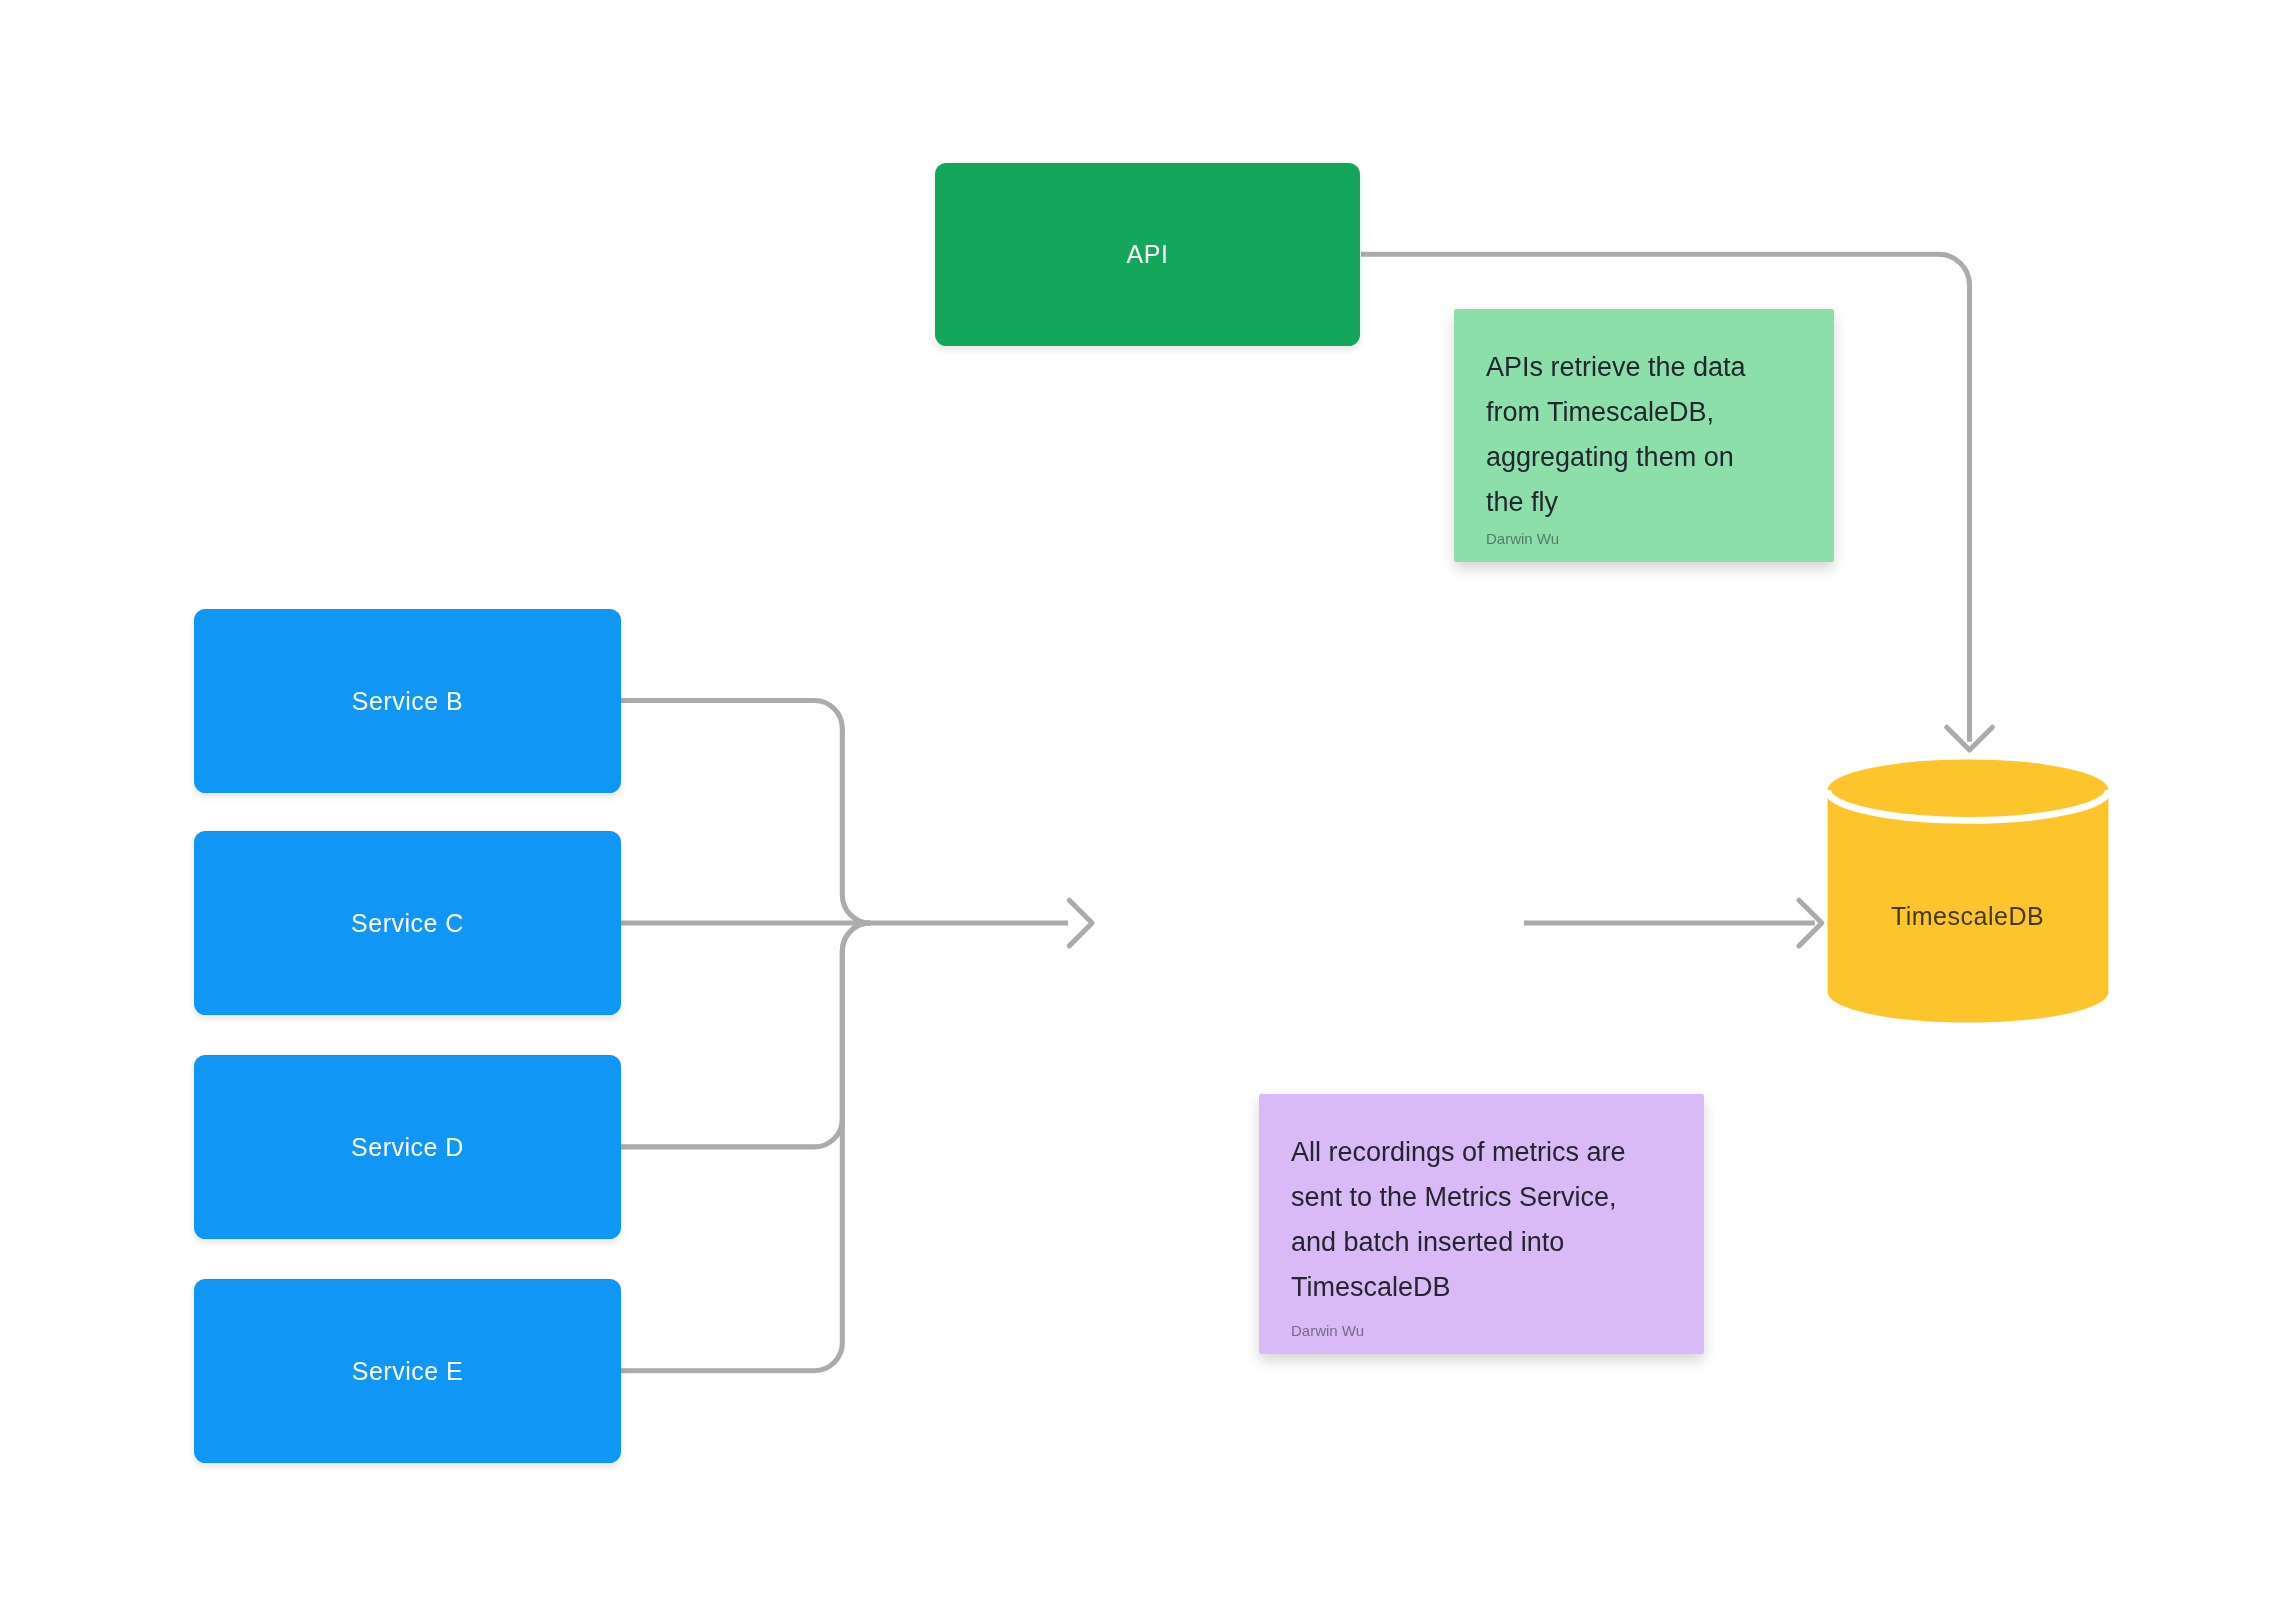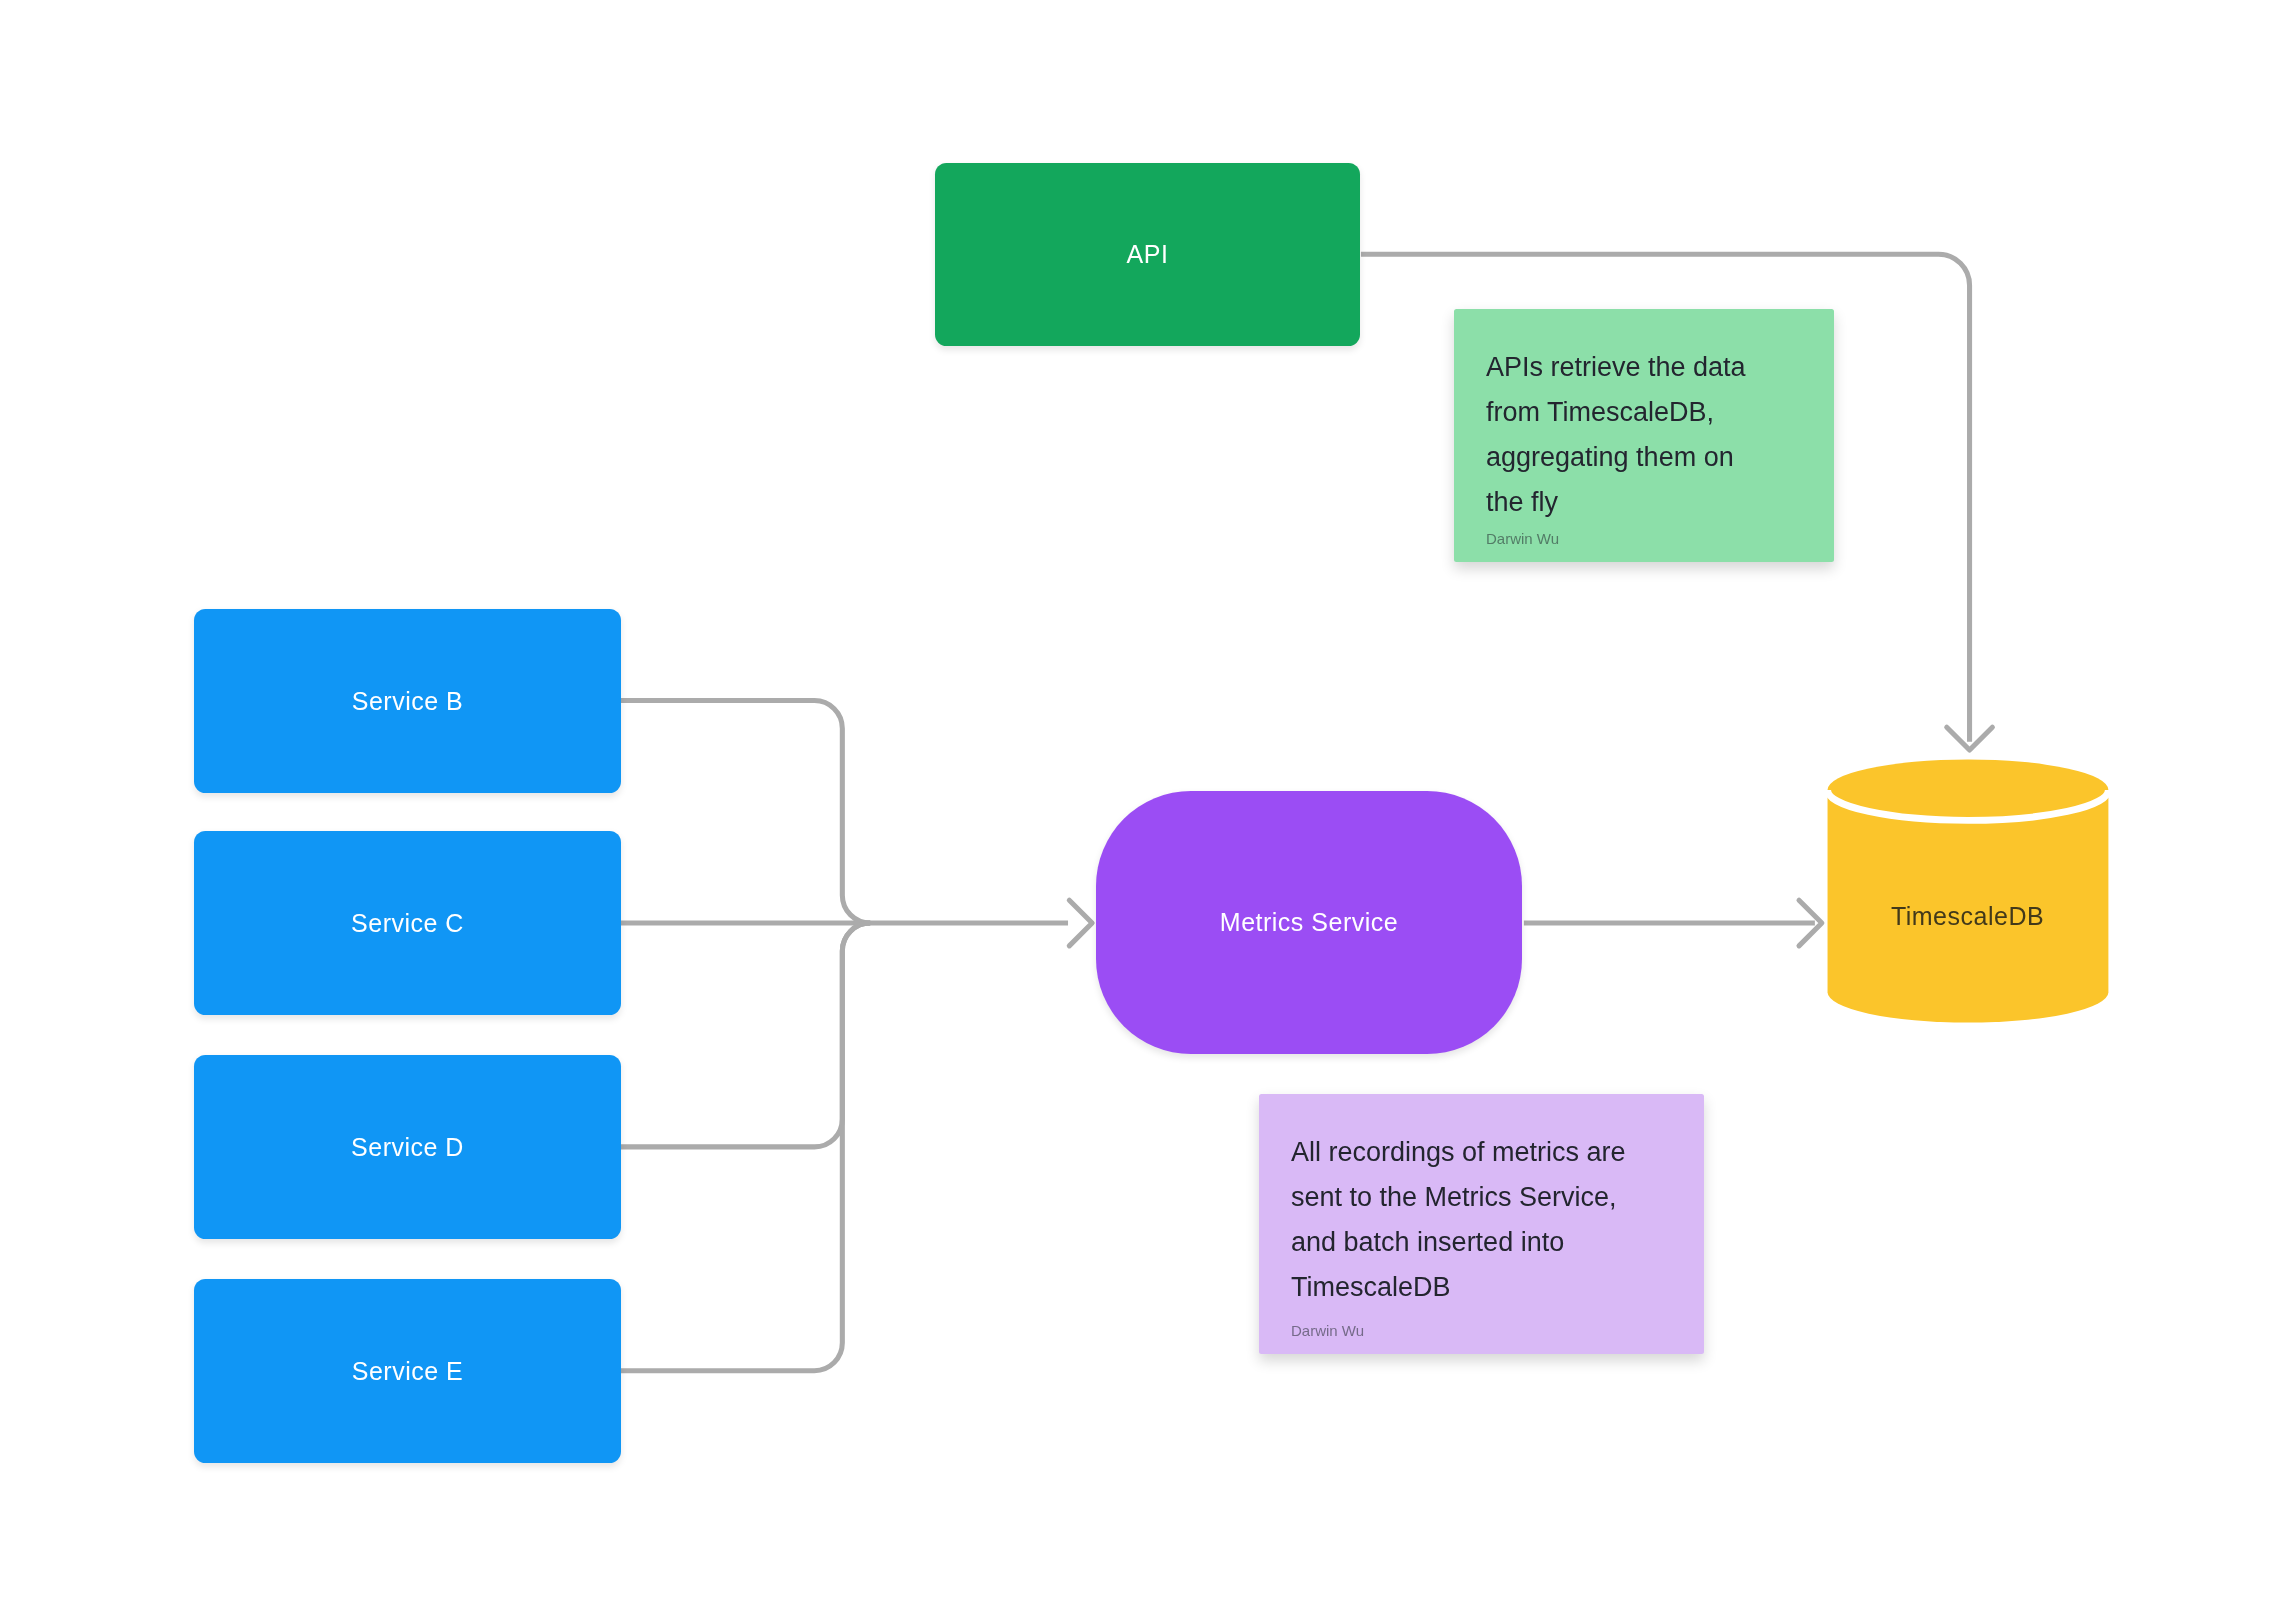--- a/index.html
+++ b/index.html
@@ -102,23 +102,20 @@
   <div class="node rect blue" id="node-service-c">
     <span>Service C</span>
   </div>
   <div class="node rect blue" id="node-service-e">
     <span>Service E</span>
   </div>
   <div class="node rect blue" id="node-service-d">
     <span>Service D</span>
   </div>
 
-  <div class="node" id="node-metrics">
-    <span>Metrics Service</span>
-  </div>
 
   <div class="note" id="note-api">
     <div>APIs retrieve the data</div>
     <div>from TimescaleDB,</div>
     <div>aggregating them on</div>
     <div>the fly</div>
     <div class="author">Darwin Wu</div>
   </div>
 
   <div class="note" id="note-metrics">

